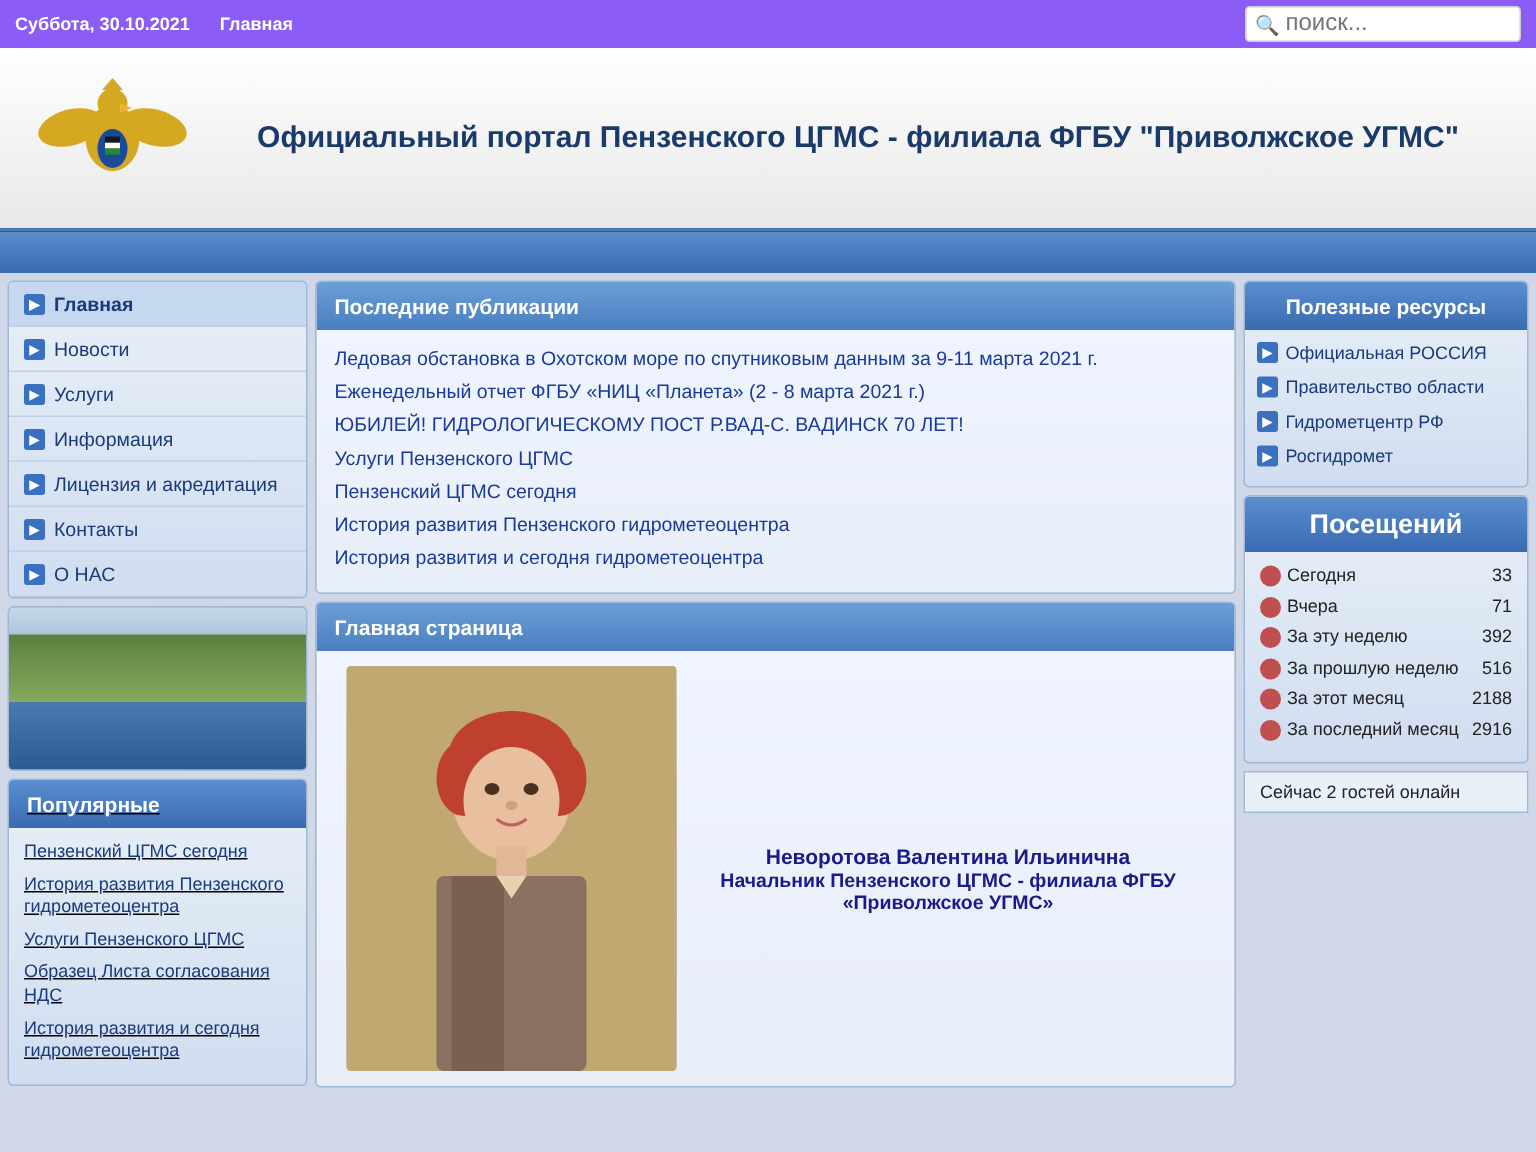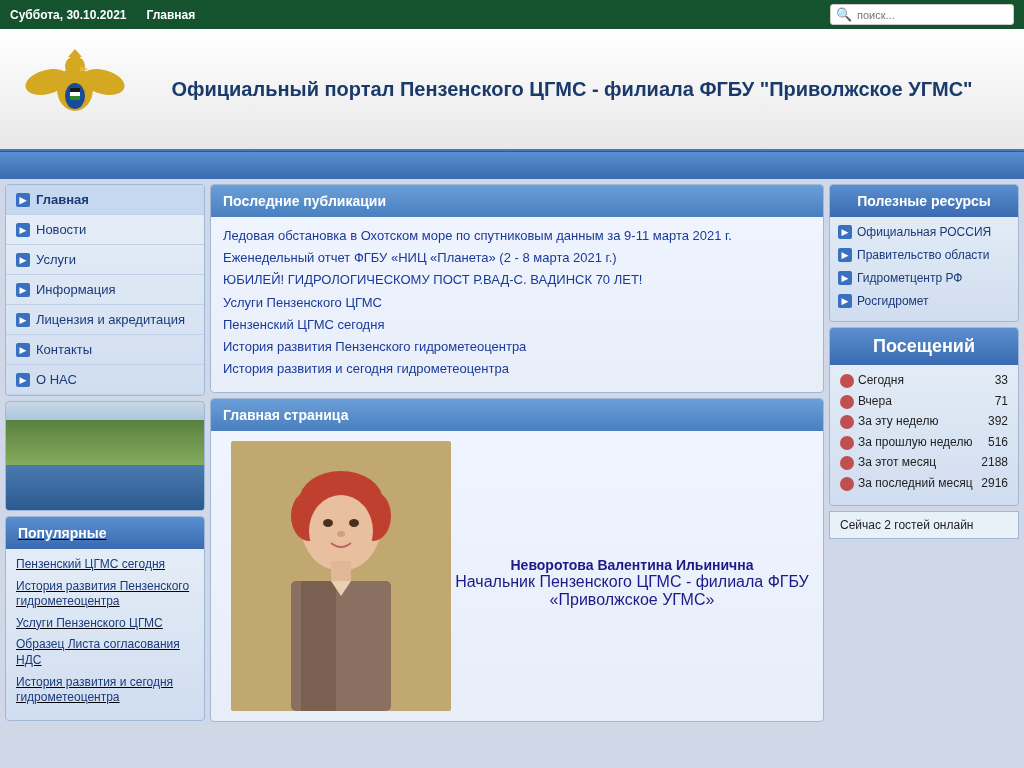--- a/index.html
+++ b/index.html
@@ -30,21 +30,21 @@
       flex: 1;
       text-align: center;
       font-size: 20px;
       font-weight: bold;
       color: #1a3a6b;
       line-height: 1.4;
     }
 
     
     #topbar {
-      background: #14532d;
+      background: #8b5cf6;
       color: white;
       display: flex;
       align-items: center;
       padding: 4px 10px;
       font-size: 12px;
       justify-content: space-between;
       gap: 44px;
     }
     #topbar .left { display: flex; align-items: center; gap: 20px; }
     #topbar .date { font-weight: bold; }
@@ -53,21 +53,21 @@
       display: flex;
       align-items: center;
       background: white;
       border: 1px solid #ccc;
       padding: 2px 6px;
       border-radius: 3px;
     }
     #topbar .search-box input {
       border: none;
       outline: none;
-      font-size: 11px;
+      font-size: 16px;
       width: 150px;
       color: #999;
     }
     #topbar .search-icon { color: #555; font-size: 13px; cursor: pointer; margin-right: 4px; }
 
     
     #navbar {
       background: linear-gradient(to bottom, #5a8fd0, #3a6ab0);
       height: 28px;
       border-top: 1px solid #2a5a9f;
@@ -212,23 +212,23 @@
       margin-left: auto;
     }
     .person-name {
       font-weight: bold;
       color: #1a1a8a;
       font-size: 14px;
       text-align: center;
       margin-top: 5px;
     }
     .person-title {
-      font-weight: normal;
+      font-weight: bold;
       color: #1a1a8a;
-      font-size: 16px;
+      font-size: 13px;
       text-align: center;
     }
     .photo-caption {
       text-align: center;
       margin-top: 8px;
     }
 
     
     #rightsidebar {
       width: 190px;

